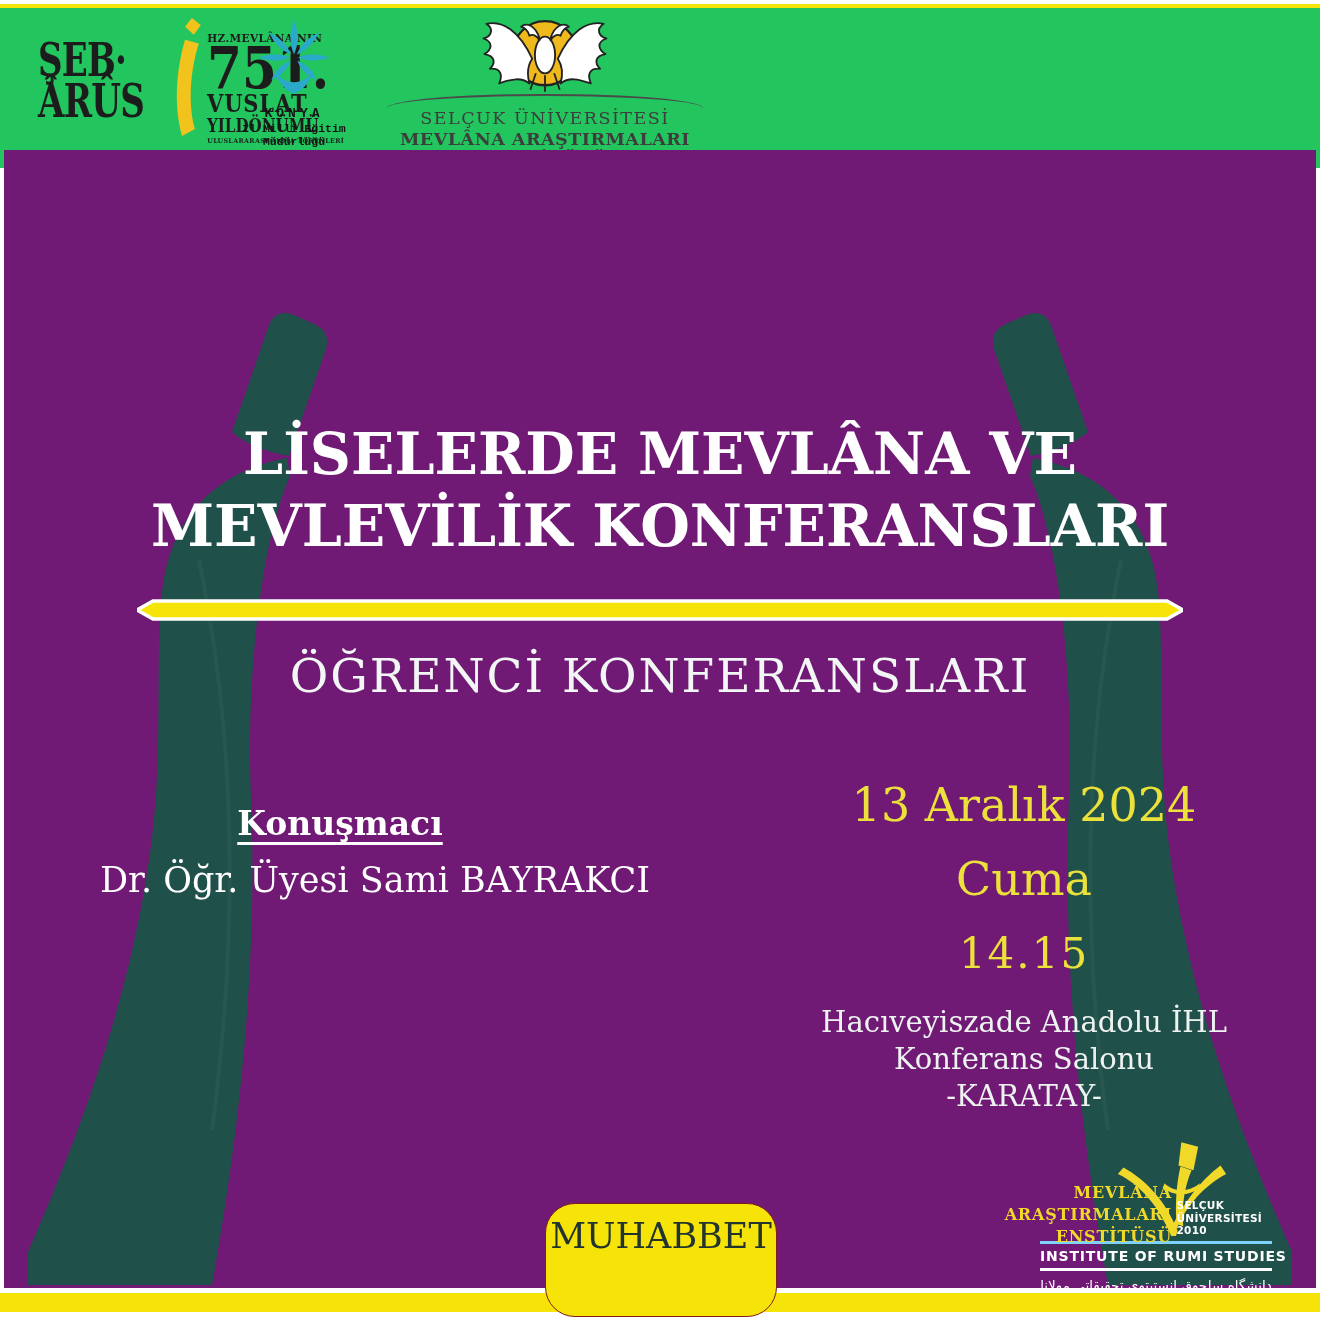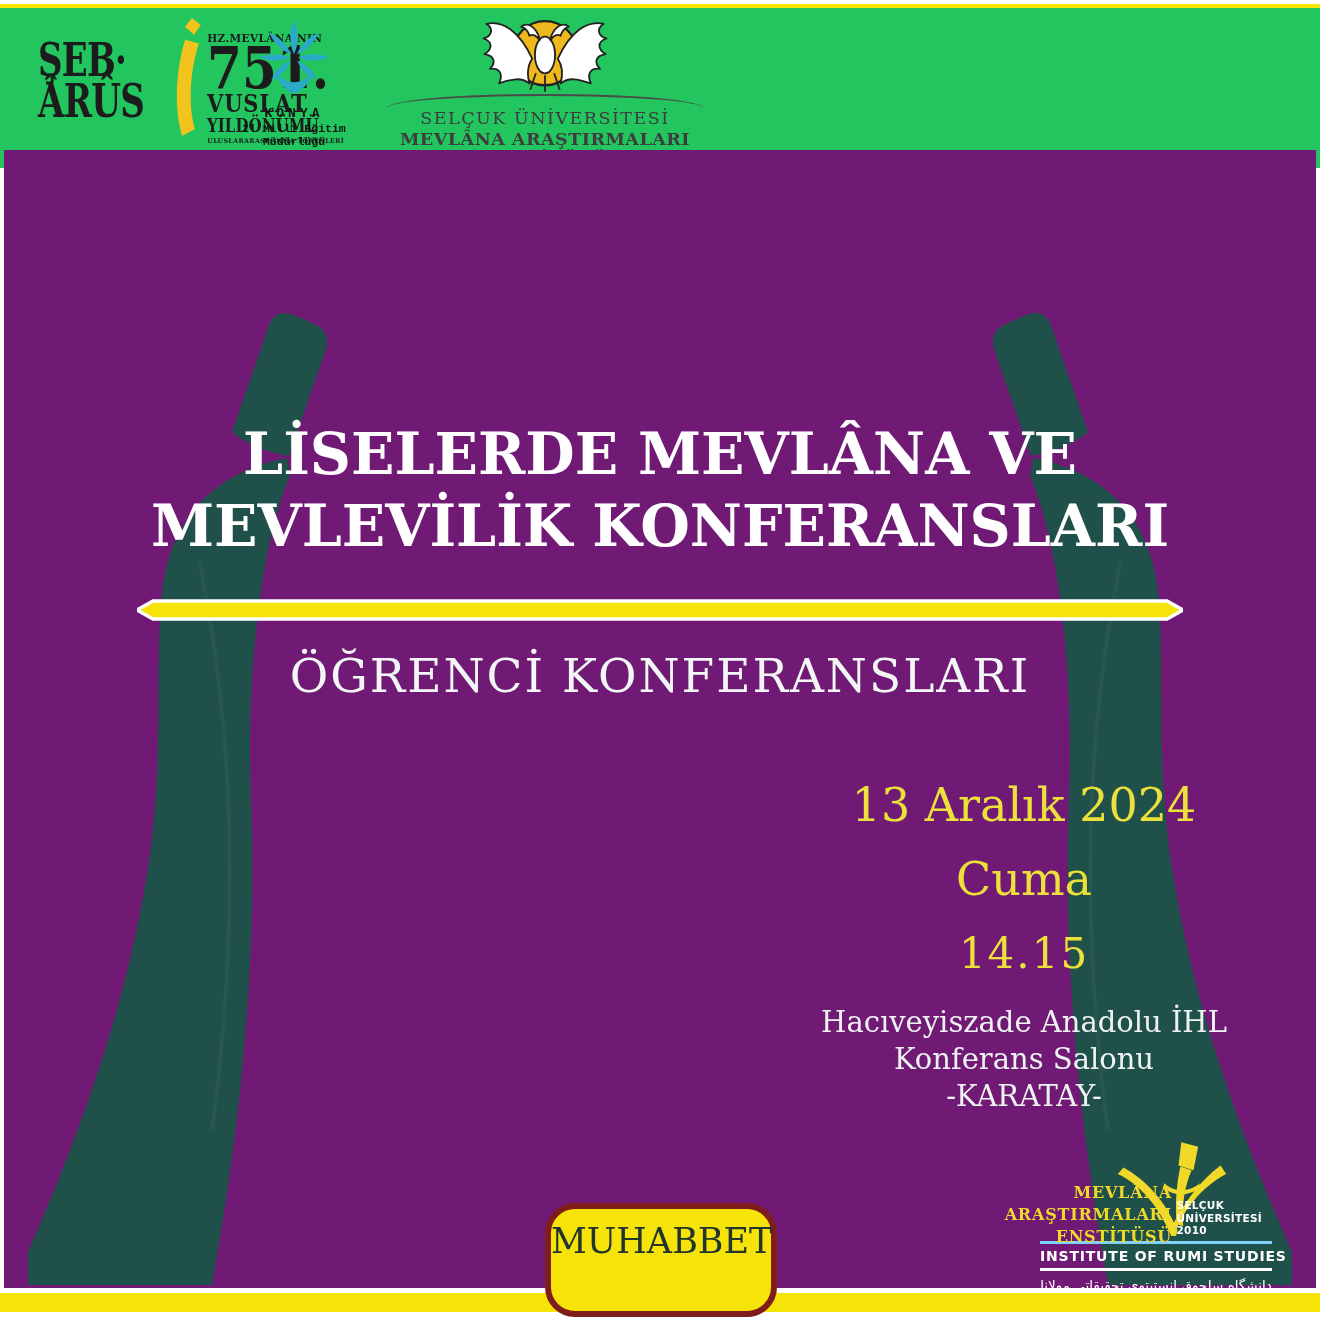--- a/index.html
+++ b/index.html
@@ -71,21 +71,21 @@
   .inst-uni { position:absolute; right:10px; top:61px; color:#ffffff; text-align:left;
               font-family:"DejaVu Sans", sans-serif; font-size:10.5px; font-weight:bold;
               line-height:12.5px; letter-spacing:0.3px; }
   .inst-en { margin-top:2px; border-top:3px solid #7dd3fc; border-bottom:3px solid #ffffff;
              padding:4px 0; color:#ffffff; font-family:"DejaVu Sans", sans-serif; font-weight:bold;
              font-size:14px; letter-spacing:0.8px; text-align:center; white-space:nowrap; }
   .inst-fa { margin-top:6px; color:#ffffff; font-family:"DejaVu Sans", sans-serif;
              font-size:13.5px; text-align:center; direction:rtl; }
 
   .badge { position:absolute; left:545px; top:1203px; width:232px; height:114px; z-index:5;
-           background:#f6e307; border:6px solid #7f1d1d; border-radius:30px; box-sizing:border-box;
+           background:#f6e307; border:1px solid #7f1d1d; border-radius:30px; box-sizing:border-box;
            text-align:center; color:#22342d; font-size:35px; line-height:44px; padding-top:10px; }
 </style>
 </head>
 <body>
 
 <div class="poster">
 
   <div class="band top-band"></div>
 
   <header class="header">
@@ -166,20 +166,22 @@
       <div>MEVLEVİLİK KONFERANSLARI</div>
     </h1>
 
     <svg class="divider" width="1046" height="22" viewBox="0 0 1046 22">
       <polygon points="0,11 16,2 1030,2 1046,11 1030,20 16,20" fill="#f6e307" stroke="#ffffff" stroke-width="3.5"></polygon>
     </svg>
 
     <h2 class="subtitle" style="margin:0; font-weight:normal;">ÖĞRENCİ KONFERANSLARI</h2>
 
     <section class="speaker">
+      <div class="sp-label">Konuşmacı</div>
+      <div class="sp-name">Dr. Öğr. Üyesi Sami BAYRAKCI</div>
     </section>
 
     <section class="event">
       <div class="ev-date">13 Aralık 2024</div>
       <div class="ev-day">Cuma</div>
       <div class="ev-time">14.15</div>
       <div class="ev-venue">
         <div>Hacıveyiszade Anadolu İHL</div>
         <div>Konferans Salonu</div>
         <div>-KARATAY-</div>

